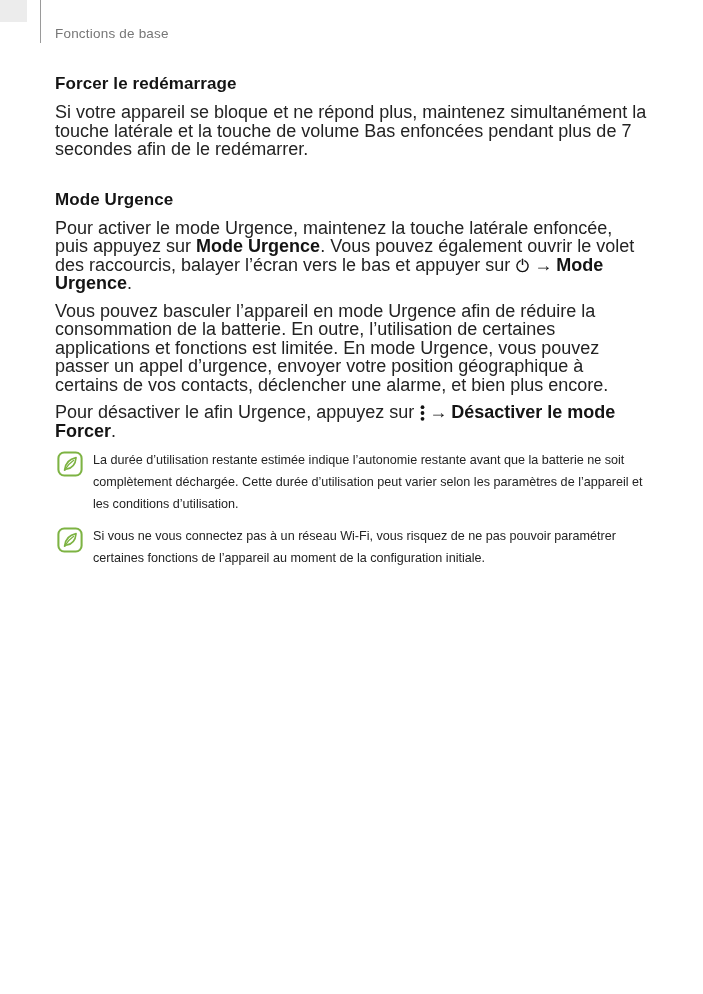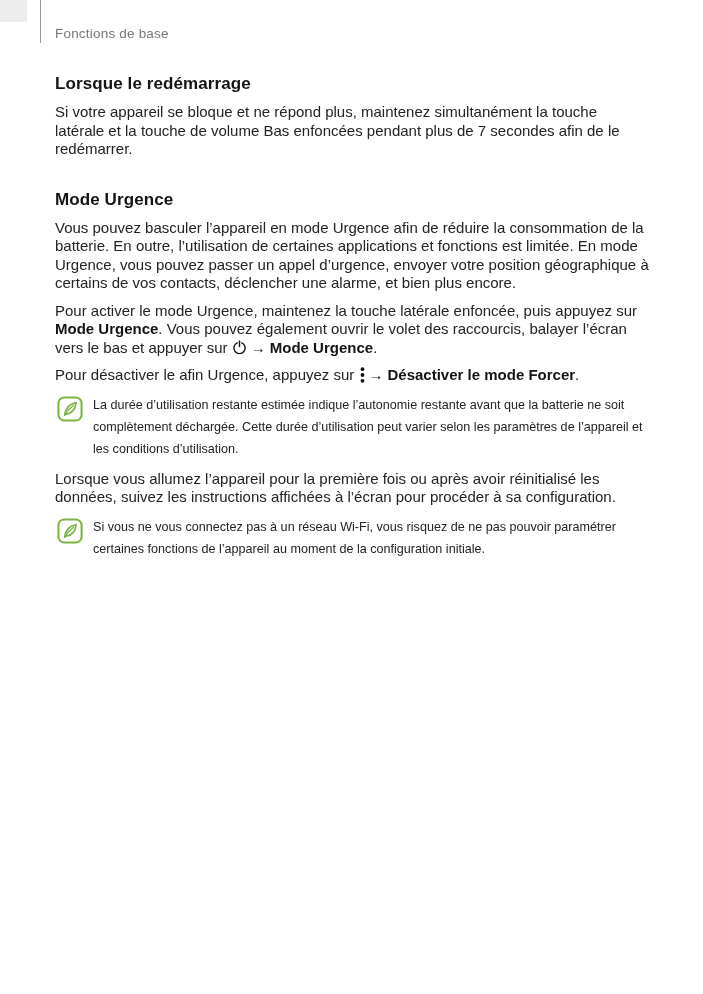--- a/index.html
+++ b/index.html
@@ -31,21 +31,21 @@
     font-size:17px;font-weight:bold;color:#141414;
     letter-spacing:.1px;
   }
   h1.chapter-heading{
     margin:44px 0 13px 0;
     font-size:29px;font-weight:bold;color:#4a96cc;
     letter-spacing:.2px;
   }
   p.body{
     margin:0 0 9px 0;
-    font-size:15px;line-height:18.5px;color:#232323;
+    font-size:18px;line-height:18.5px;color:#232323;
   }
   p.body strong{color:#141414;}
   .spacer-lg{height:22px;}
   .arrow{margin:0 4px;font-weight:bold;color:#141414;}
   .inline-icon{
     display:inline-block;vertical-align:-2px;line-height:0;color:#141414;
   }
   .inline-icon.dots{vertical-align:-3px;margin-left:1px;}
   .note{
     display:flex;align-items:flex-start;
@@ -68,35 +68,35 @@
 
 <div class="page">
 
   <div class="corner-artifact"></div>
   <div class="header-rule"></div>
 
   <div class="page-header">Fonctions de base</div>
 
   <div class="content">
 
-    <h2 class="section-heading">Lorsque le redémarrage</h2>
+    <h2 class="section-heading">Forcer le redémarrage</h2>
     <p class="body">Si votre appareil se bloque et ne répond plus, maintenez simultanément la touche latérale et la touche de volume Bas enfoncées pendant plus de 7 secondes afin de le redémarrer.</p>
 
     <div class="spacer-lg"></div>
 
     <h2 class="section-heading">Mode Urgence</h2>
-
-    <p class="body">Vous pouvez basculer l’appareil en mode Urgence afin de réduire la consommation de la batterie. En outre, l’utilisation de certaines applications et fonctions est limitée. En mode Urgence, vous pouvez passer un appel d’urgence, envoyer votre position géographique à certains de vos contacts, déclencher une alarme, et bien plus encore.</p>
 
     <p class="body">
       <span>Pour activer le mode Urgence, maintenez la touche latérale enfoncée, puis appuyez sur </span><strong>Mode Urgence</strong><span>. Vous pouvez également ouvrir le volet des raccourcis, balayer l’écran vers le bas et appuyer sur </span><span class="inline-icon"><svg width="15" height="15" viewBox="0 0 24 24" aria-hidden="true">
             <path d="M8.4 4.6a9 9 0 1 0 7.2 0" fill="none" stroke="currentColor" stroke-width="2.3" stroke-linecap="round"></path>
             <path d="M12 2v8.2" fill="none" stroke="currentColor" stroke-width="2.3" stroke-linecap="round"></path>
           </svg></span><span class="arrow">→</span><strong>Mode Urgence</strong><span>.</span>
     </p>
+
+    <p class="body">Vous pouvez basculer l’appareil en mode Urgence afin de réduire la consommation de la batterie. En outre, l’utilisation de certaines applications et fonctions est limitée. En mode Urgence, vous pouvez passer un appel d’urgence, envoyer votre position géographique à certains de vos contacts, déclencher une alarme, et bien plus encore.</p>
 
     <p class="body">
       <span>Pour désactiver le afin Urgence, appuyez sur </span><span class="inline-icon dots"><svg width="5" height="16" viewBox="0 0 5 16" aria-hidden="true">
             <g fill="currentColor">
               <circle cx="2.5" cy="2.2" r="1.9"></circle>
               <circle cx="2.5" cy="8" r="1.9"></circle>
               <circle cx="2.5" cy="13.8" r="1.9"></circle>
             </g>
           </svg></span><span class="arrow">→</span><strong>Désactiver le mode Forcer</strong><span>.</span>
     </p>
@@ -106,21 +106,20 @@
         <svg width="26" height="26" viewBox="0 0 24 24" aria-hidden="true">
           <rect x="1.3" y="1.3" width="21.4" height="21.4" rx="5.4" fill="none" stroke="#7db343" stroke-width="1.9"></rect>
           <path d="M7 17.6 C 7.6 12, 11.2 7.4, 17.6 6.1 C 17.1 12.1, 13.5 16.2, 8.2 16.9 Z" fill="none" stroke="#7db343" stroke-width="1.5" stroke-linejoin="round"></path>
           <path d="M7 17.6 C 9.2 14, 12.2 10.8, 15.2 8.8" fill="none" stroke="#7db343" stroke-width="1.3" stroke-linecap="round"></path>
         </svg>
       </span>
       <div class="note-text">La durée d’utilisation restante estimée indique l’autonomie restante avant que la batterie ne soit complètement déchargée. Cette durée d’utilisation peut varier selon les paramètres de l’appareil et les conditions d’utilisation.</div>
     </div>
 
 
-    <p class="body">Lorsque vous allumez l’appareil pour la première fois ou après avoir réinitialisé les données, suivez les instructions affichées à l’écran pour procéder à sa configuration.</p>
 
     <div class="note">
       <span class="note-icon">
         <svg width="26" height="26" viewBox="0 0 24 24" aria-hidden="true">
           <rect x="1.3" y="1.3" width="21.4" height="21.4" rx="5.4" fill="none" stroke="#7db343" stroke-width="1.9"></rect>
           <path d="M7 17.6 C 7.6 12, 11.2 7.4, 17.6 6.1 C 17.1 12.1, 13.5 16.2, 8.2 16.9 Z" fill="none" stroke="#7db343" stroke-width="1.5" stroke-linejoin="round"></path>
           <path d="M7 17.6 C 9.2 14, 12.2 10.8, 15.2 8.8" fill="none" stroke="#7db343" stroke-width="1.3" stroke-linecap="round"></path>
         </svg>
       </span>
       <div class="note-text">Si vous ne vous connectez pas à un réseau Wi-Fi, vous risquez de ne pas pouvoir paramétrer certaines fonctions de l’appareil au moment de la configuration initiale.</div>

